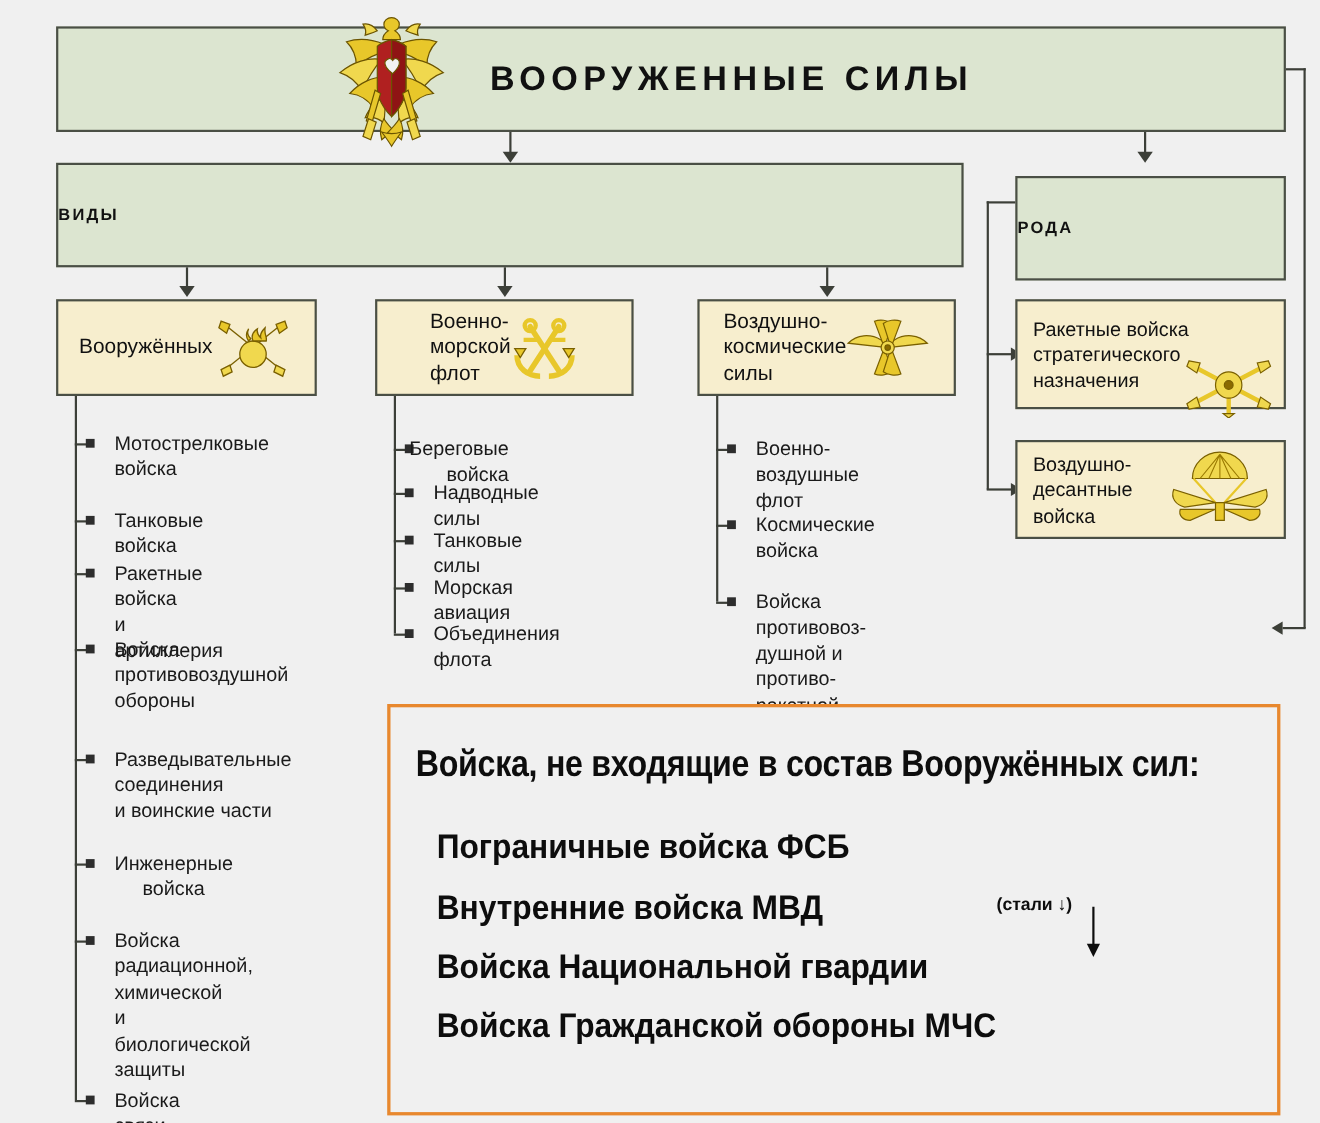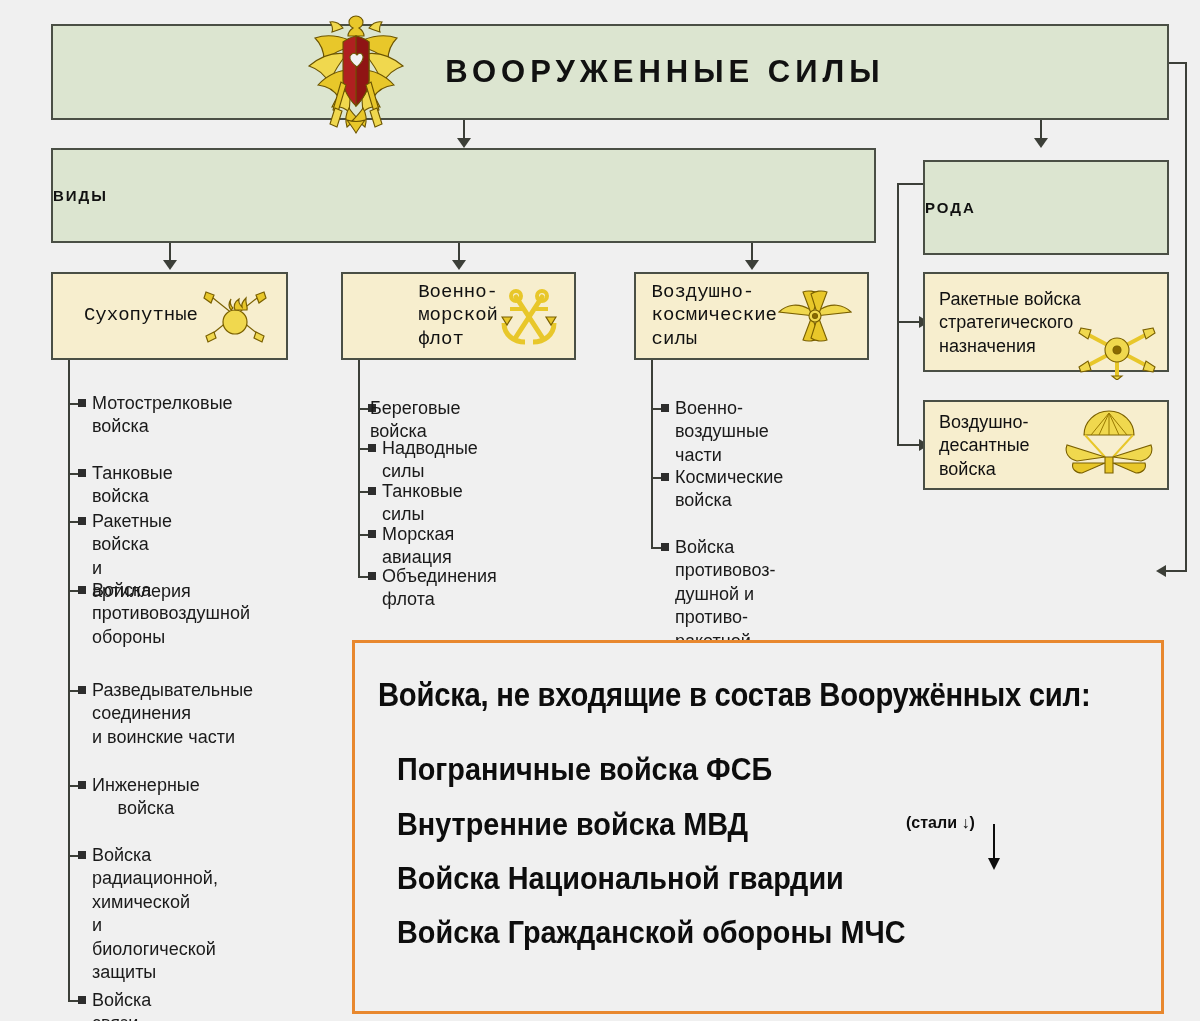--- a/index.html
+++ b/index.html
@@ -41,25 +41,24 @@
 
   .svc-text{
     font-size:19px;
     color:#111;
     line-height:1.22;
     white-space:pre-line;
   }
   .svc-inner{
     display:flex;
     align-items:center;
-    justify-content:flex-end;
+    justify-content:center;
     width:100%;
     padding:0 14px;
     box-sizing:border-box;
-    font-family:Liberation Mono, monospace;
   }
   .rod-inner{
     display:block;
     width:100%;
     padding:8px 12px 6px 14px;
     box-sizing:border-box;
     position:relative;
   }
   .rod-text{
     font-size:18px;
@@ -99,20 +98,21 @@
   }
 
   
   .sublist{position:absolute;}
   .sub-item{
     position:absolute;
     font-size:18px;
     color:#1a1a1a;
     line-height:1.30;
     white-space:pre-line;
+    margin-left:12px;
   }
   .bullet{
     position:absolute;
     width:8px;height:8px;
     background:#2d2d2d;
   }
   .stub{position:absolute;height:2px;background:#3c3f38;}
 
   
   .panel{
@@ -215,21 +215,21 @@
   <div class="arrow-down" style="left:163px;top:260px;"></div>
 
   <div class="conn v" style="left:458px;top:243px;height:19px;"></div>
   <div class="arrow-down" style="left:452px;top:260px;"></div>
 
   <div class="conn v" style="left:751px;top:243px;height:19px;"></div>
   <div class="arrow-down" style="left:745px;top:260px;"></div>
 
   <div class="box cream" style="left:51px;top:272px;width:237px;height:88px;">
     <div class="svc-inner">
-      <div class="svc-text">Сухопутные</div>
+      <div class="svc-text">Вооружённых</div>
       <svg class="emblem" width="74" height="60" viewBox="0 0 74 60">
         <g stroke="#7a6000" stroke-width="1.2" fill="#e8c72a">
           <path d="M10 8 L60 48"></path>
           <path d="M64 8 L14 48"></path>
           <path d="M8 6l8 3-3 8-7-5z"></path>
           <path d="M66 6l-8 3 3 8 7-5z"></path>
           <path d="M58 46l8 4-2 6-8-4z" fill="#f0d84e"></path>
           <path d="M16 46l-8 4 2 6 8-4z" fill="#f0d84e"></path>
           <circle cx="37" cy="36" r="12" fill="#f0d84e"></circle>
           <path d="M37 24c-2-5 1-9 4-11-1 4 1 6 3 8-1-4 2-7 4-9-1 6 2 8 1 12z" fill="#e8c72a"></path>
@@ -373,21 +373,21 @@
     <div class="stub" style="left:68px;top:1000px;width:12px;"></div>
     <div class="bullet" style="left:78px;top:996px;"></div>
     <div class="sub-item" style="left:92px;top:989px;">Войска связи</div>
   </div>
 
   <div class="sublist" style="left:0;top:0;">
     <div class="conn v" style="left:358px;top:360px;height:216px;"></div>
 
     <div class="stub" style="left:358px;top:408px;width:12px;"></div>
     <div class="bullet" style="left:368px;top:404px;"></div>
-    <div class="sub-item" style="left:370px;top:397px;">Береговые войска</div>
+    <div class="sub-item" style="left:360px;top:397px;text-align:right;">Береговые войска</div>
 
     <div class="stub" style="left:358px;top:448px;width:12px;"></div>
     <div class="bullet" style="left:368px;top:444px;"></div>
     <div class="sub-item" style="left:382px;top:437px;">Надводные силы</div>
 
     <div class="stub" style="left:358px;top:491px;width:12px;"></div>
     <div class="bullet" style="left:368px;top:487px;"></div>
     <div class="sub-item" style="left:382px;top:480px;">Танковые силы</div>
 
     <div class="stub" style="left:358px;top:534px;width:12px;"></div>
@@ -399,21 +399,21 @@
     <div class="sub-item" style="left:382px;top:565px;">Объединения
 флота</div>
   </div>
 
   <div class="sublist" style="left:0;top:0;">
     <div class="conn v" style="left:651px;top:360px;height:187px;"></div>
 
     <div class="stub" style="left:651px;top:408px;width:12px;"></div>
     <div class="bullet" style="left:661px;top:404px;"></div>
     <div class="sub-item" style="left:675px;top:397px;">Военно-воздушные
-части</div>
+флот</div>
 
     <div class="stub" style="left:651px;top:477px;width:12px;"></div>
     <div class="bullet" style="left:661px;top:473px;"></div>
     <div class="sub-item" style="left:675px;top:466px;">Космические
 войска</div>
 
     <div class="stub" style="left:651px;top:547px;width:12px;"></div>
     <div class="bullet" style="left:661px;top:543px;"></div>
     <div class="sub-item" style="left:675px;top:536px;">Войска противовоз-
 душной и противо-

